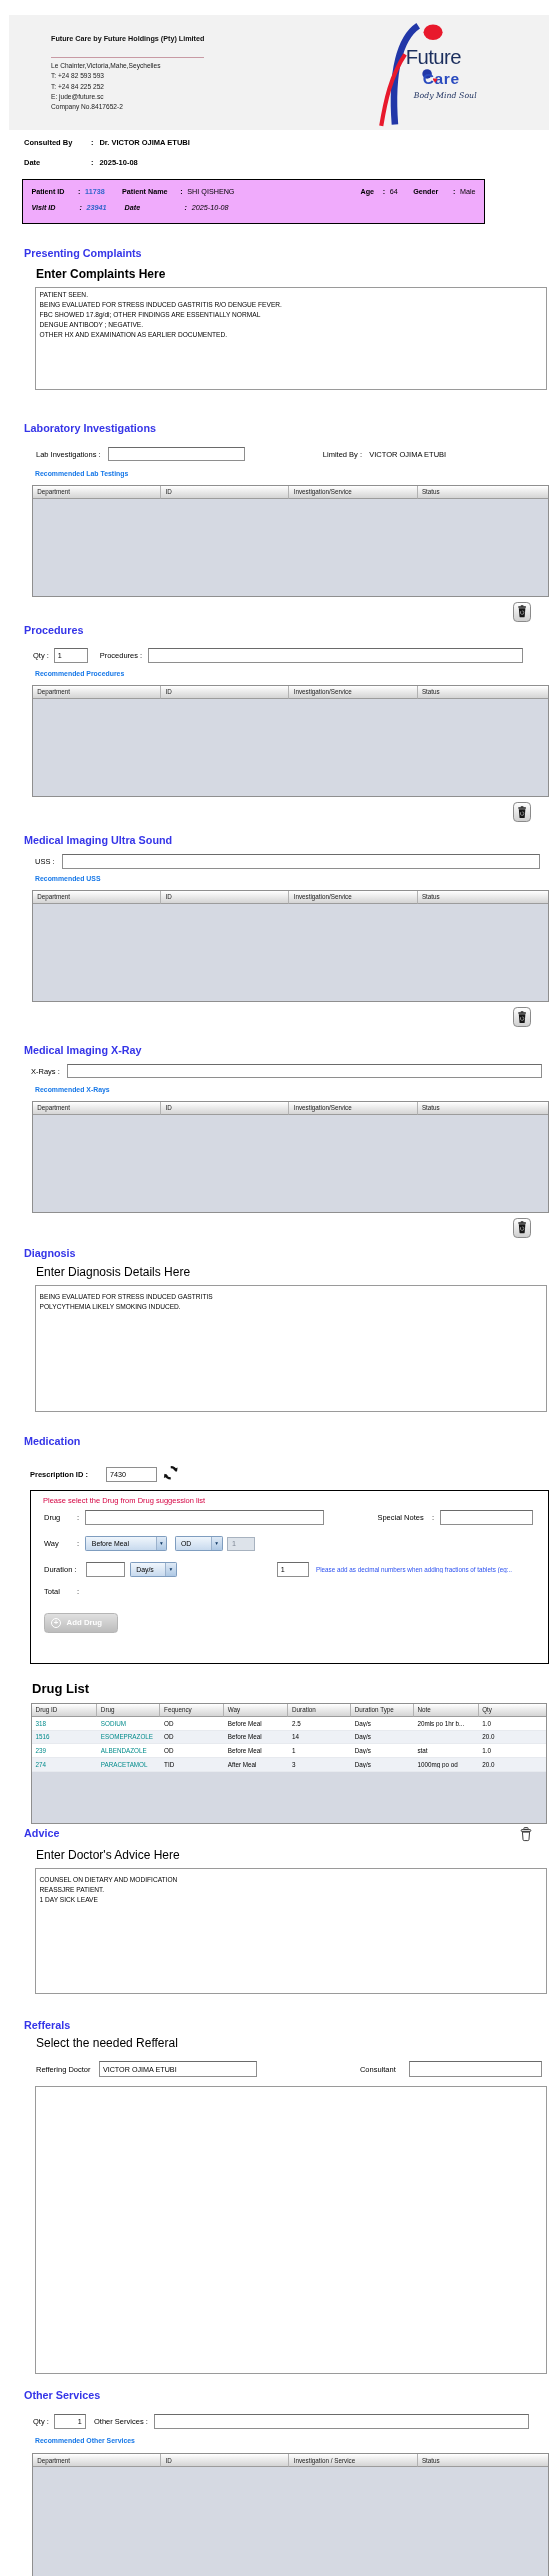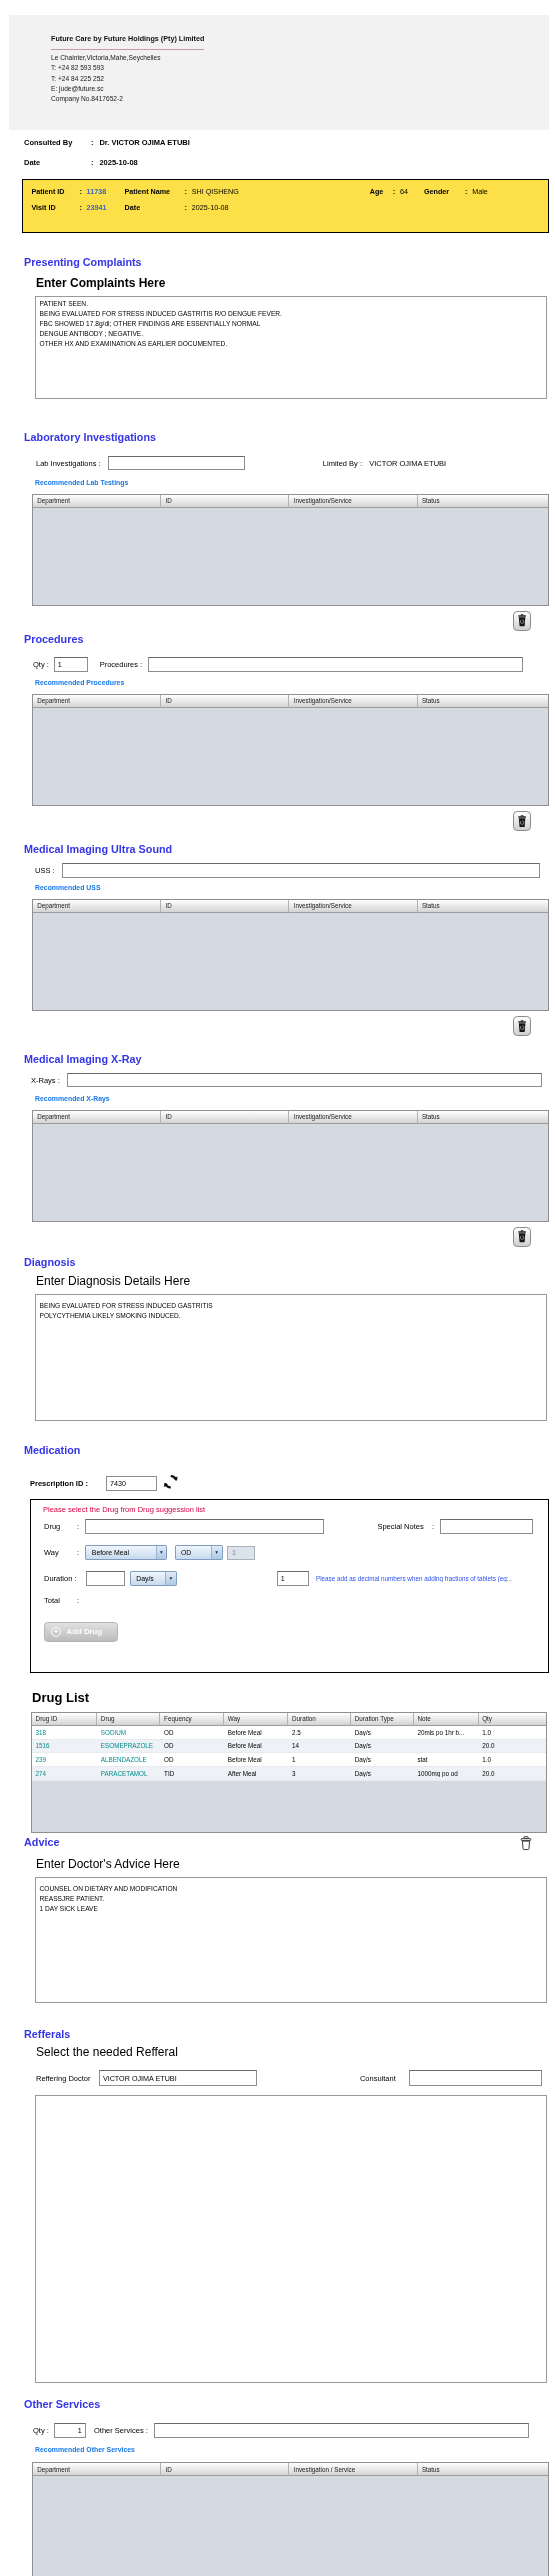--- a/index.html
+++ b/index.html
@@ -4,36 +4,36 @@
 <style>
   * { box-sizing: border-box; margin: 0; padding: 0; }
   html,body { background:#fff; }
   body {
     width: 556px; height: 2576px; overflow: hidden; position: relative;
     font-family: "Liberation Sans", sans-serif; color:#000;
   }
   
   .band { margin: 15px 7.2px 0 9px; height: 115px; background:#f2f2f2; position: relative; }
   .band-info { position:absolute; left:42px; top:18px; font-size:6.6px; line-height:1.55; color:#1a1a1a; }
-  .company-name { font-size:7.2px; font-weight:700; padding-bottom:5px; border-bottom:1.2px solid #c89aa4; margin-bottom:3px; color:#111; }
+  .company-name { font-size:7.2px; font-weight:700; padding-bottom:13px; border-bottom:1.2px solid #c89aa4; margin-bottom:3px; color:#111; }
   .logo { position:absolute; right:54px; top:2.4px; width:134px; height:111px; }
   .logo svg { position:absolute; left:0; top:0; }
   .logo-future { position:absolute; left:45px; top:29px; font-size:20.3px; letter-spacing:-0.6px; color:#1c2f5e; }
   .logo-care { position:absolute; left:62px; top:53px; font-size:15.5px; font-weight:700; color:#2a4bbf; letter-spacing:0.6px; }
   .logo-heart { position:absolute; left:72px; top:58px; font-size:8.4px; color:#e8192c; }
   .logo-tagline { position:absolute; left:53px; top:74px; font-family:"DejaVu Serif", serif; font-style:italic; font-size:7.8px; color:#1c2f5e; white-space:nowrap; }
   
   .c-block { margin: 8.4px 0 0 24px; }
   .c-row { display:flex; font-weight:700; font-size:7.5px; margin-bottom:10.8px; }
   .c-l { width:67px; }
   .c-colon { width:8.4px; }
   
-  .pbar { margin: 12px 0 0 22px; width:527px; border:0.6px solid #000; padding:6.6px 8.4px; background:#fde047; }
+  .pbar { margin: 12px 0 0 22px; width:463px; border:0.6px solid #000; padding:6.6px 8.4px; background:#f0abfc; }
   .pb-row { display:flex; font-size:7.2px; margin-bottom:7.2px; }
-  .pb-row:last-child { margin-bottom:13px; }
+  .pb-row:last-child { margin-bottom:4px;font-style:italic; }
   .pb-b { font-weight:700; }
   .w80{width:48px;} .w63{width:38px;} .w100{width:60px;} .w298{width:178px;} .w38{width:23px;} .w40{width:24px;} .w68{width:41px;}
   .pb-c { width:7.2px; font-weight:700; }
   .blue-id { color:#3366cc; font-weight:700; }
   
   .sec-h { margin:0 0 0 24px; color:#3535e8; font-weight:700; font-size:10.8px; }
   .sub-label { margin:8.4px 0 0 36px; font-size:12px; }
   .sub-label.bold { font-weight:700; }
   textarea.box {
     display:block; margin:6px 0 0 35px; width:512px; border:0.6px solid #9a9a9a; background:#fff;
@@ -96,20 +96,32 @@
 
 <div class="band">
   <div class="band-info">
     <div class="company-name">Future Care by Future Holdings (Pty) Limited</div>
     <div>Le Chainter,Victoria,Mahe,Seychelles</div>
     <div>T: +24  82 593 593</div>
     <div>T: +24  84 225 252</div>
     <div>E: jude@future.sc</div>
     <div>Company No.8417652-2</div>
   </div>
+  <div class="logo">
+    <svg width="134" height="111" viewBox="0 0 225 185">
+      <path d="M96 14 C66 34 50 90 57 180" stroke="#2237a8" stroke-width="11" fill="none"></path>
+      <ellipse cx="121" cy="25" rx="16" ry="13" fill="#e8192c"></ellipse>
+      <path d="M74 62 C50 98 41 140 34 182" stroke="#e8192c" stroke-width="7" fill="none"></path>
+      <circle cx="111" cy="95" r="8" fill="#2237a8"></circle>
+    </svg>
+    <span class="logo-future">Future</span>
+    <span class="logo-care">Care</span>
+    <span class="logo-heart">♥</span>
+    <span class="logo-tagline">Body Mind Soul</span>
+  </div>
 </div>
 
 
 <div class="c-block">
   <div class="c-row">
     <span class="c-l">Consulted By</span>
     <span class="c-colon">:</span>
     <span>Dr.  VICTOR OJIMA ETUBI</span>
   </div>
   <div class="c-row">

